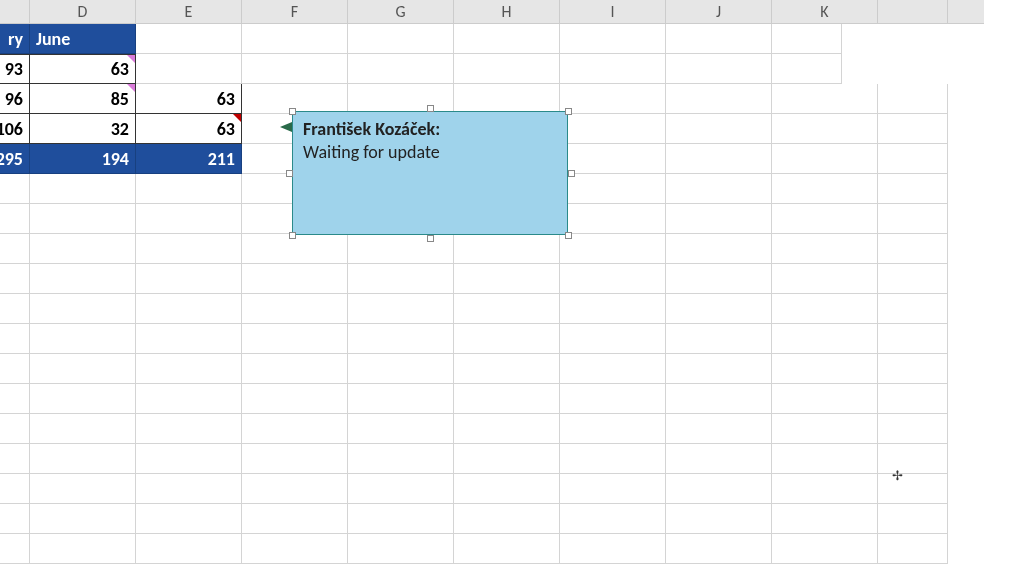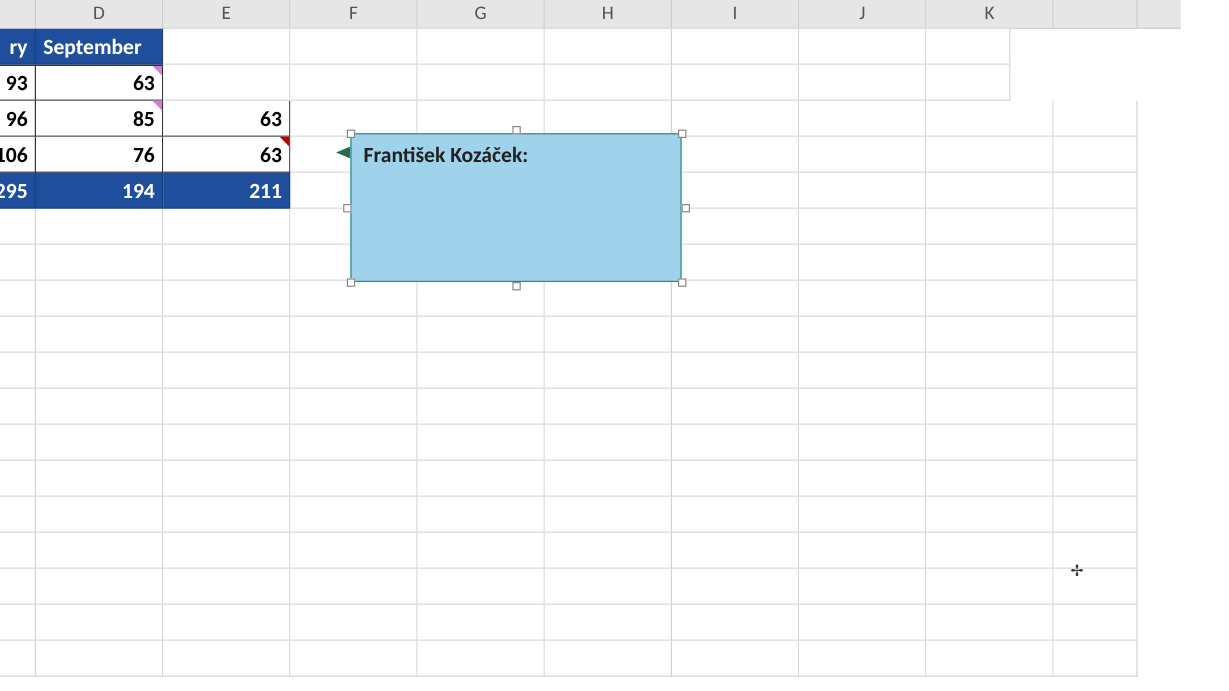--- a/index.html
+++ b/index.html
@@ -138,21 +138,21 @@
   <div class="col-header">I</div>
   <div class="col-header">J</div>
   <div class="col-header">K</div>
   <div class="col-header" style="width:70px"></div>
 </div>
 
 <div class="grid">
   <div class="row">
     <div class="cell header ry" style="width:70px">ry</div>
     <div class="cell header">
-        <span>September</span>
+        <span>June</span>
       </div>
     <div class="cell"></div>
     <div class="cell"></div>
     <div class="cell"></div>
     <div class="cell"></div>
     <div class="cell"></div>
     <div class="cell"></div>
     <div class="cell" style="width:70px"></div>
   </div>
 
@@ -181,21 +181,21 @@
     <div class="cell"></div>
     <div class="cell"></div>
     <div class="cell"></div>
     <div class="cell"></div>
     <div class="cell"></div>
     <div class="cell"></div>
     <div class="cell" style="width:70px"></div>
   </div>
   <div class="row">
     <div class="cell data right" style="width:70px">106</div>
-    <div class="cell data right">76</div>
+    <div class="cell data right">32</div>
     <div class="cell data right">
           <span>63</span>
           <span class="red-mark"></span>
         </div>
     <div class="cell"></div>
     <div class="cell"></div>
     <div class="cell"></div>
     <div class="cell"></div>
     <div class="cell"></div>
     <div class="cell"></div>
@@ -370,20 +370,21 @@
       <div class="cell"></div>
       <div class="cell"></div>
       <div class="cell"></div>
       <div class="cell" style="width:70px"></div>
     </div>
 </div>
 
 <div class="comment-arrow"></div>
 <div class="comment-box">
   <div class="comment-author">František Kozáček:</div>
+  <div>Waiting for update</div>
 </div>
 
 <div class="sel-handle" style="left:289px; top:108px;"></div>
 <div class="sel-handle" style="left:427px; top:105px;"></div>
 <div class="sel-handle" style="left:565px; top:108px;"></div>
 <div class="sel-handle" style="left:286px; top:170px;"></div>
 <div class="sel-handle" style="left:568px; top:170px;"></div>
 <div class="sel-handle" style="left:289px; top:232px;"></div>
 <div class="sel-handle" style="left:427px; top:235px;"></div>
 <div class="sel-handle" style="left:565px; top:232px;"></div>

